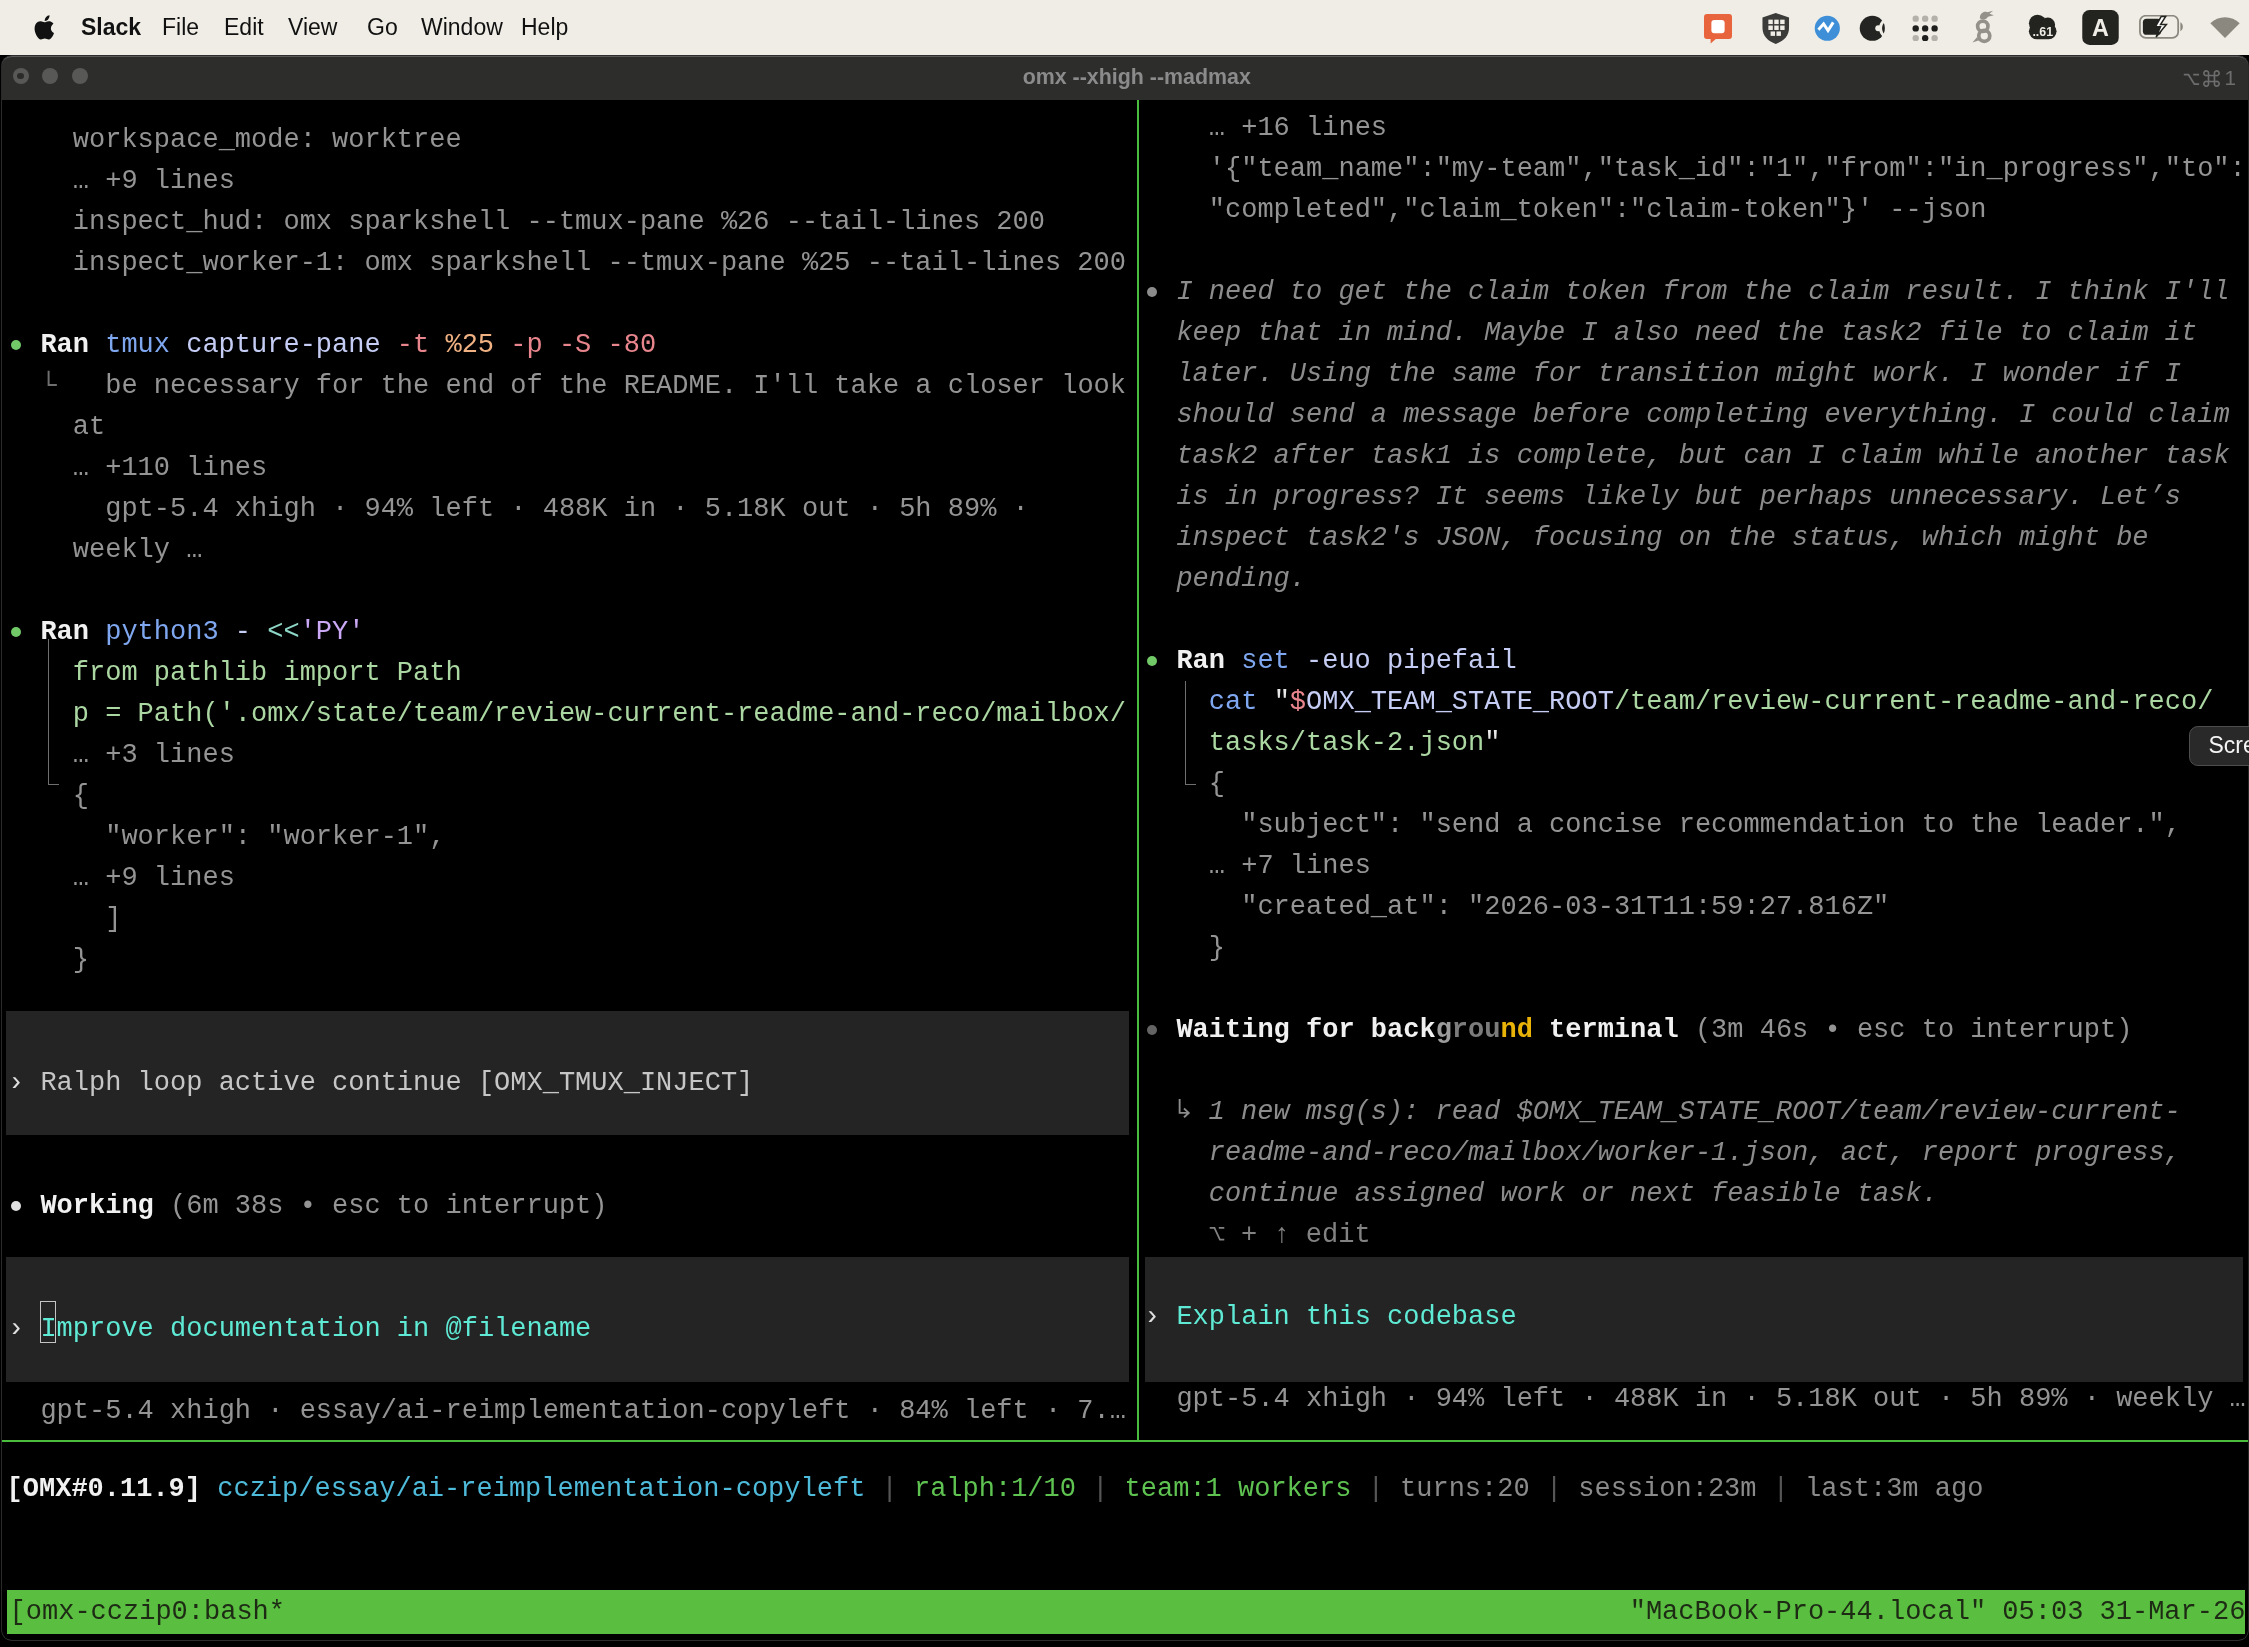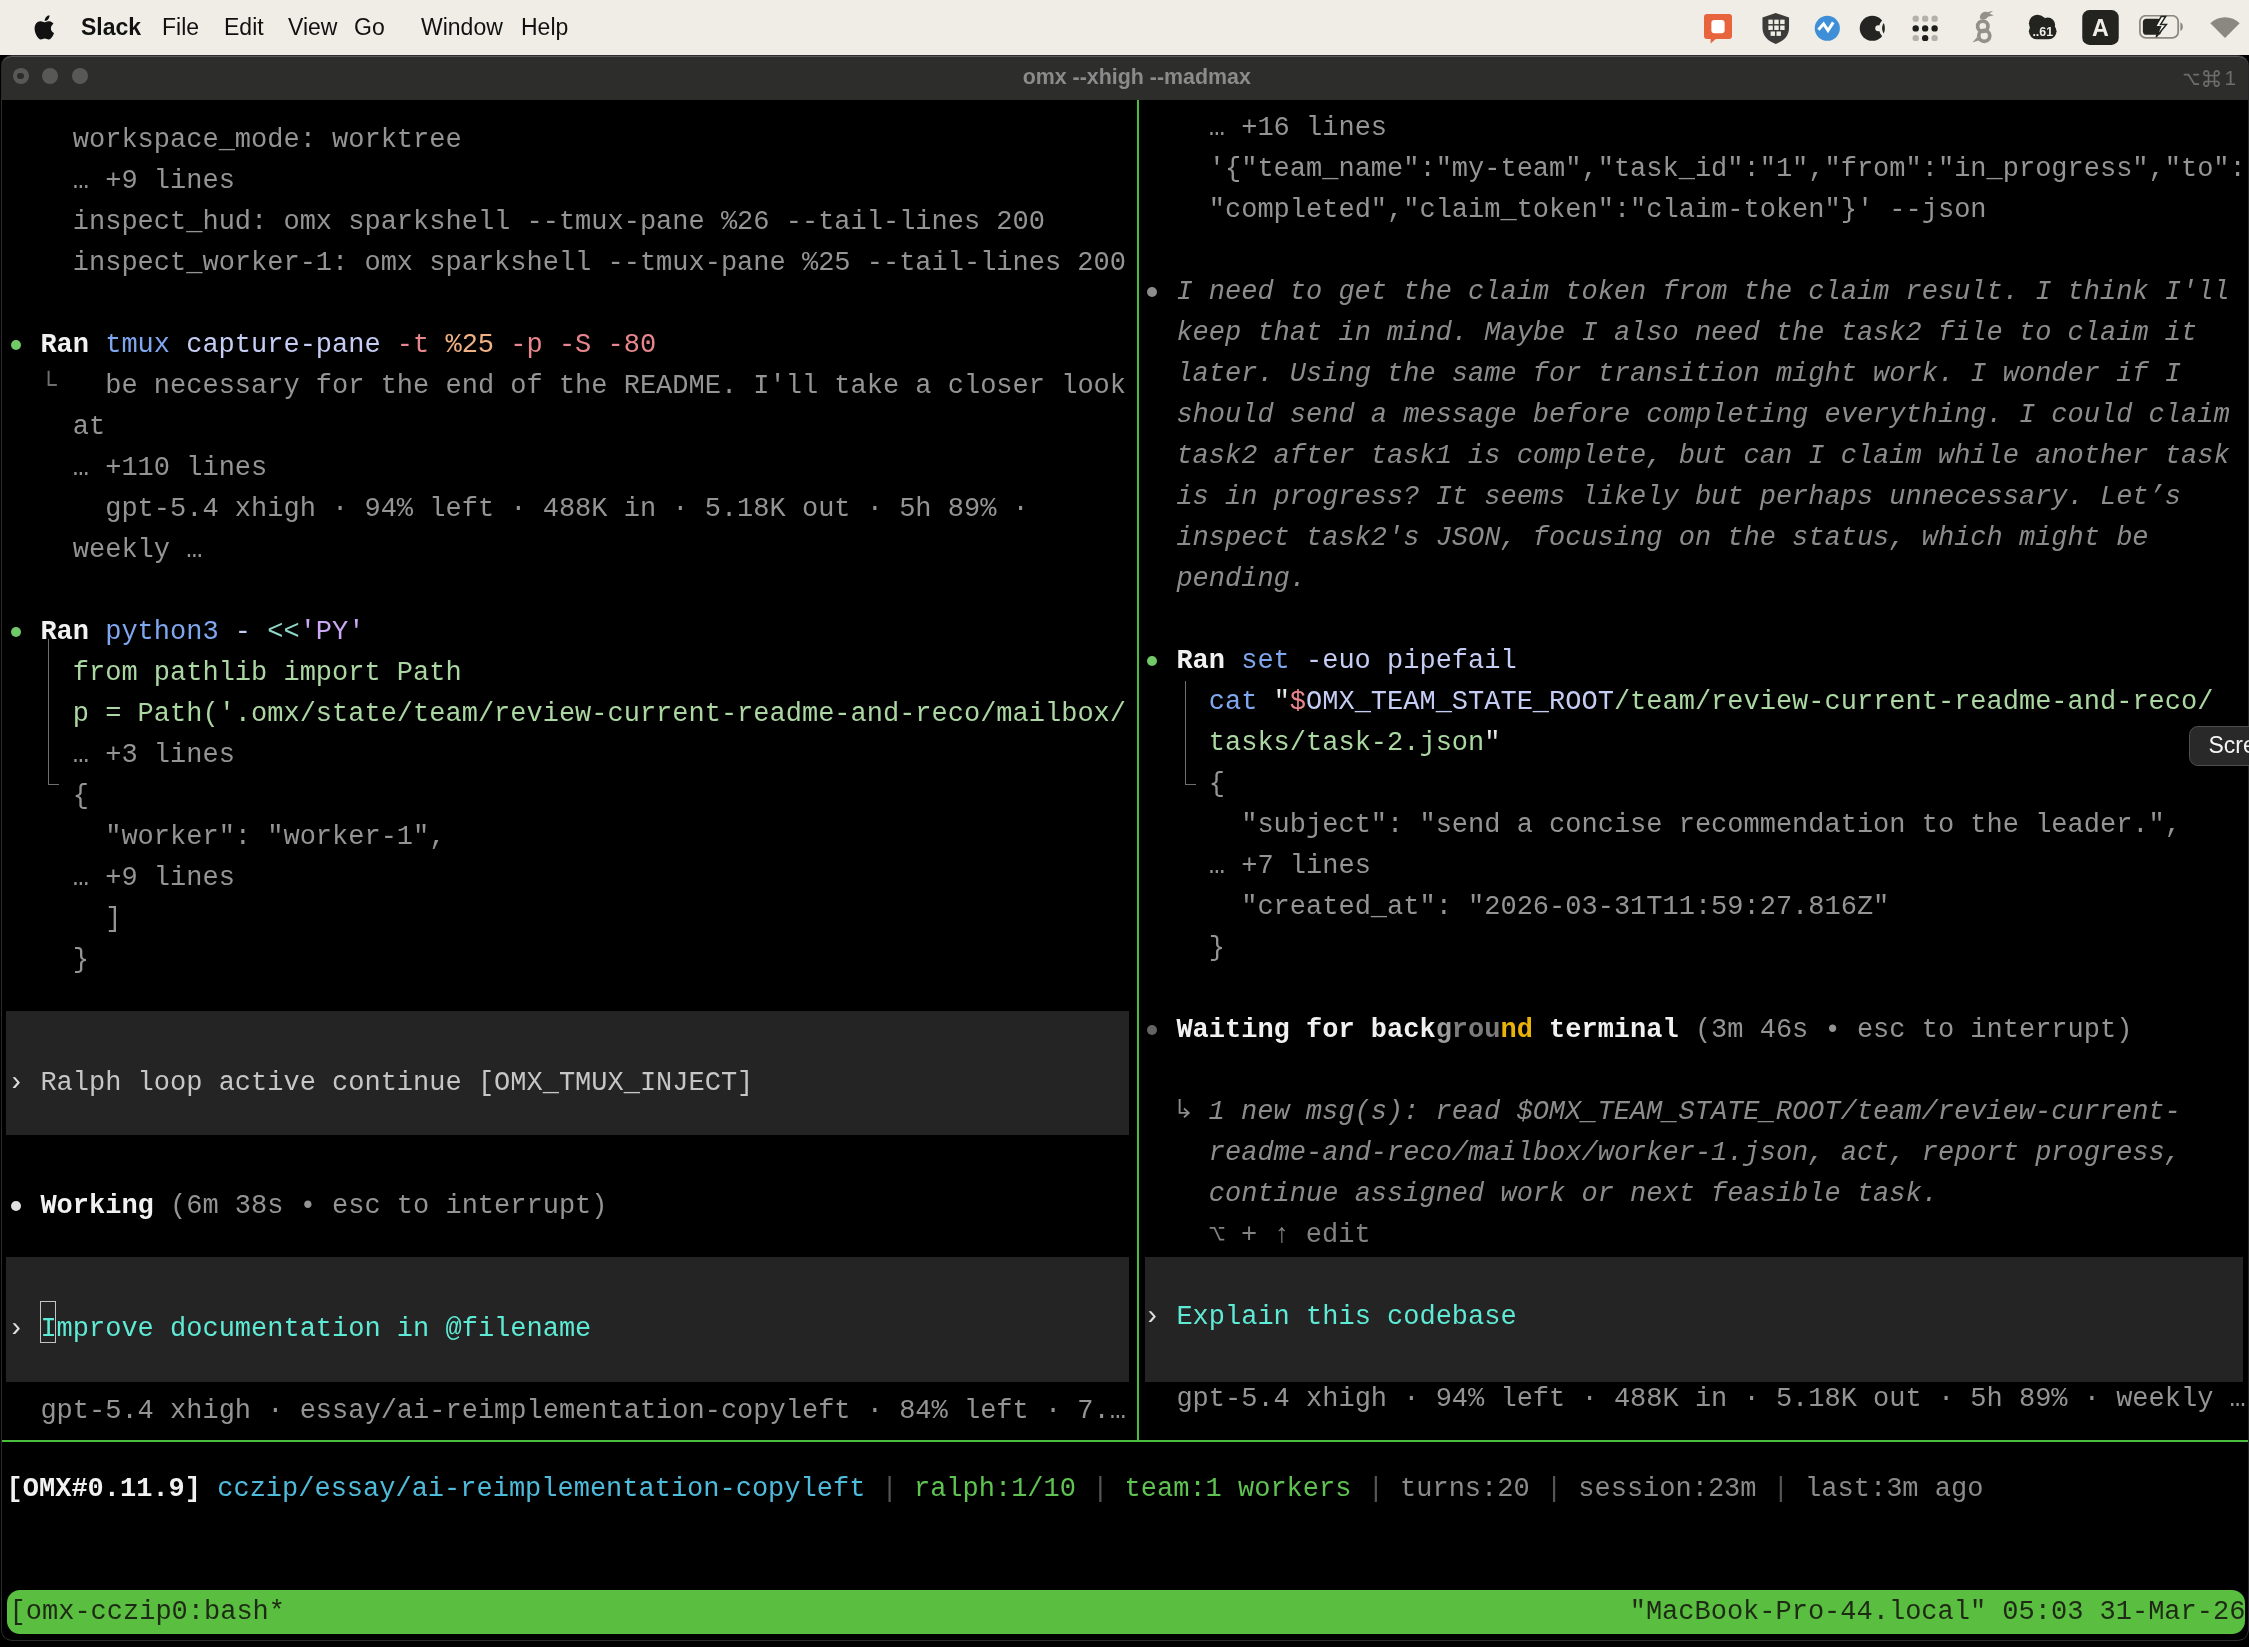--- a/index.html
+++ b/index.html
@@ -48,21 +48,21 @@
   .ph{color:#5eead4;}
   .wt{color:#E8E8E8;}
   .gb{color:#8C8C8C;}
   .wb{color:#E0E0E0;}
   .dim1{color:#9C9C9C;font-weight:bold;}
   .dim2{color:#7C7C7C;font-weight:bold;}
   .dim3{color:#eab308;font-weight:bold;}
   .blt{display:inline-block;width:10px;height:10px;border-radius:50%;background:currentColor;margin:0 3.1px;vertical-align:1.8px;}
   
   #status{position:absolute;left:6.6px;top:1469px;z-index:3;color:#8a8a8a;}
-  #tmuxbar{position:absolute;left:7.4px;top:1590px;width:2238px;height:44px;background:#5ABE40;z-index:4;border-radius:13px;}
+  #tmuxbar{position:absolute;left:7.4px;top:1590px;width:2238px;height:44px;background:#5ABE40;z-index:4;}
   #tmuxbar .t{position:absolute;top:0;height:44px;line-height:44px;color:#1d2a14;}
   #tooltip{position:absolute;left:2189px;top:726px;width:89px;height:40px;background:#292929;
        border:1.5px solid #4e4e4e;border-radius:8.9px;z-index:6;color:#f5f5f5;font-size:23px;
        line-height:37px;padding-left:18.5px;box-sizing:border-box;}
   .sg{color:#5FC351;}
   .sc{color:#4FBBDB;}
   .sp{color:#565656;}
   .sw{color:#F1F1F1;font-weight:bold;}
 </style>
 </head>
@@ -81,21 +81,21 @@
 
 <div id="menubar">
   <svg style="position:absolute;left:34px;top:14.8px;" width="20.7" height="25" viewBox="0 0 17 20">
     <path fill="#111" d="M11.7 3.2c.7-.9 1.2-2.1 1.05-3.2-1 .07-2.2.7-2.9 1.55-.65.76-1.2 1.95-1.05 3.05 1.12.1 2.2-.55 2.9-1.4z"></path>
     <path fill="#111" d="M13.9 10.6c.03-2.5 2.05-3.7 2.14-3.76-1.17-1.7-2.98-1.94-3.62-1.97-1.54-.16-3 .9-3.78.9-.78 0-1.98-.88-3.26-.85-1.68.03-3.22.97-4.08 2.47-1.74 3.02-.44 7.5 1.25 9.95.83 1.2 1.81 2.55 3.1 2.5 1.25-.05 1.72-.8 3.22-.8 1.5 0 1.93.8 3.25.78 1.34-.03 2.19-1.22 3.01-2.43.95-1.39 1.34-2.74 1.36-2.81-.03-.01-2.6-1-2.63-3.98z"></path>
   </svg>
   <span class="mi" style="left:81px;font-weight:bold;">Slack</span>
   <span class="mi" style="left:162px;">File</span>
   <span class="mi" style="left:224px;">Edit</span>
   <span class="mi" style="left:288px;">View</span>
-  <span class="mi" style="left:354px;">Go</span>
+  <span class="mi" style="left:367px;">Go</span>
   <span class="mi" style="left:421px;">Window</span>
   <span class="mi" style="left:521px;">Help</span>
 
   
   <svg style="position:absolute;left:1704px;top:14px;" width="28" height="29.5" viewBox="0 0 38 40">
     <path fill="#E8643C" d="M4 0h30a4 4 0 0 1 4 4v26a4 4 0 0 1-4 4H16l-7 6v-6H4a4 4 0 0 1-4-4V4a4 4 0 0 1 4-4z"></path>
     <rect x="10" y="8" width="18" height="18" rx="4" fill="#fff"></rect>
   </svg>
   <svg style="position:absolute;left:1761px;top:12.5px;" width="29.5" height="31" viewBox="0 0 40 42">
     <path fill="#3b3b39" d="M20 0 38 6v14c0 12-8 18-18 22C10 38 2 32 2 20V6z"></path>

